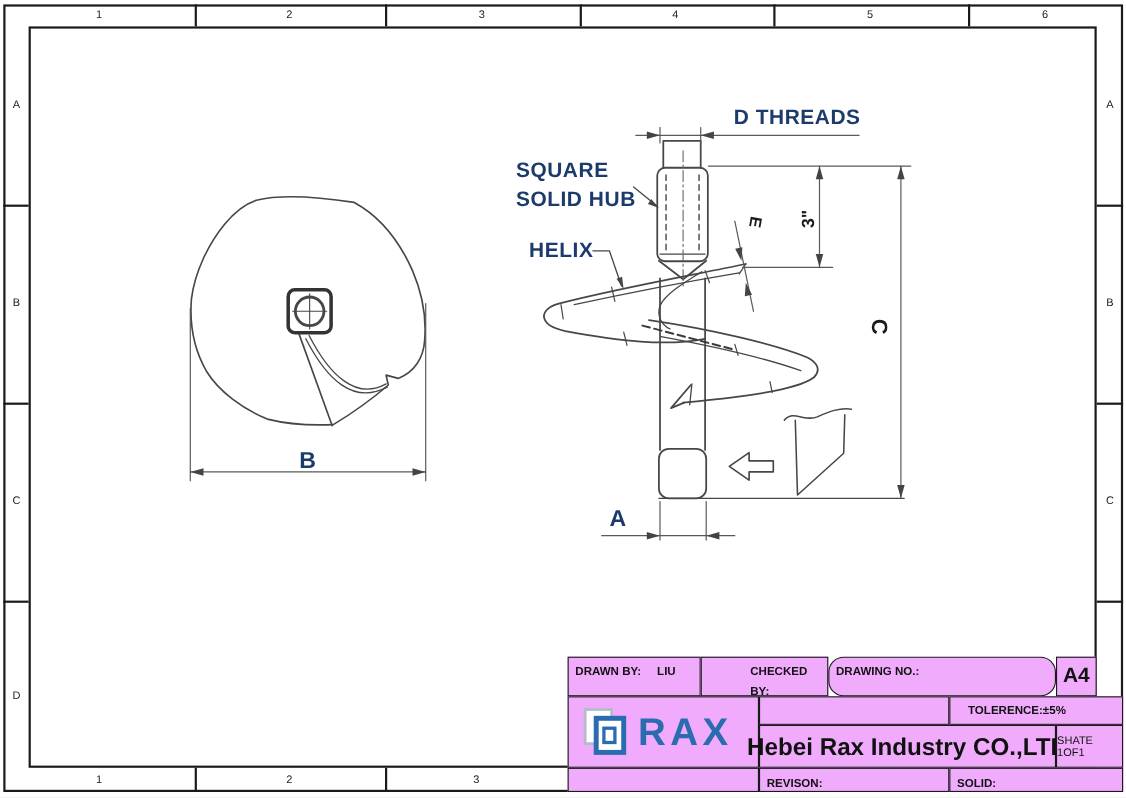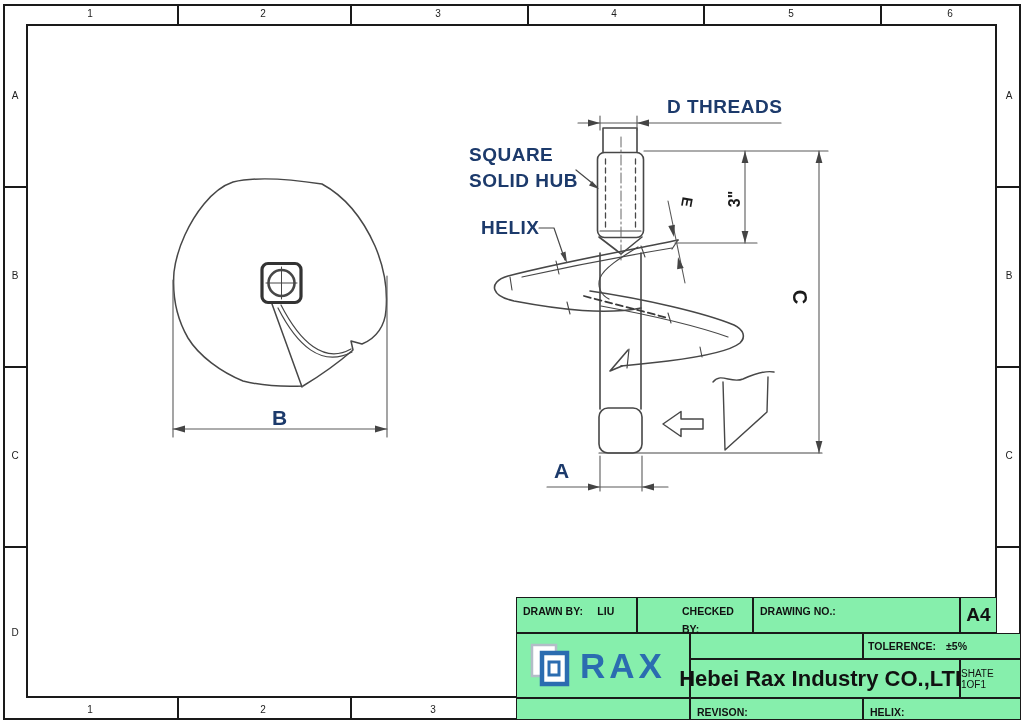--- a/index.html
+++ b/index.html
@@ -9,21 +9,21 @@
     -webkit-font-smoothing:antialiased;
   }
   .abs{position:absolute;}
   
   .border-box{box-sizing:border-box;border:2px solid #1a1a1a;background:transparent;}
   .vline{width:1.5px;background:#1a1a1a;}
   .hline{height:1.5px;background:#1a1a1a;}
   .grid-label{font-size:10px;color:#222;text-align:center;line-height:14px;}
   
   #titleblock{position:absolute;left:516px;top:597px;width:505px;height:123px;}
-  .tb-cell{position:absolute;box-sizing:border-box;border:1.5px solid #1a1a1a;background:#86efac;}
+  .tb-cell{position:absolute;box-sizing:border-box;border:1.5px solid #1a1a1a;background:#f0abfc;}
   .tb-label{font-size:10.5px;font-weight:bold;color:#111;}
   .tb-pad{padding:3px 6px;}
   .tb-center{display:flex;align-items:center;justify-content:center;}
   .company{font-size:22px;font-weight:bold;color:#111;letter-spacing:0;white-space:nowrap;}
   .a4{font-size:19px;font-weight:bold;color:#111;}
   .sheetlbl{font-size:10px;font-weight:normal;color:#111;}
   .logo-wrap{display:flex;align-items:center;gap:7px;padding-left:12px;height:100%;}
   .logo-text{font-size:35px;font-weight:bold;color:#2b6cb0;letter-spacing:4px;line-height:1;}
   
   text{font-family:"Liberation Sans",sans-serif;}
@@ -204,52 +204,52 @@
   </svg>
 
   <div id="titleblock">
     <div class="tb-cell tb-pad" style="left:0;top:0;width:121px;height:36px;">
       <span class="tb-label">DRAWN BY:</span>
       <span class="tb-label" style="margin-left:10px;">LIU</span>
     </div>
     <div class="tb-cell tb-pad" style="left:121px;top:0;width:116px;height:36px;padding-left:44px;">
       <span class="tb-label">CHECKED BY:</span>
     </div>
-    <div class="tb-cell tb-pad" style="left:237px;top:0;width:207px;height:36px;">
+    <div class="tb-cell tb-pad" style="left:237px;top:0;width:207px;height:36px;border-radius:14px;">
       <span class="tb-label">DRAWING NO.:</span>
     </div>
     <div class="tb-cell tb-center" style="left:444px;top:0;width:37px;height:36px;">
       <span class="a4">A4</span>
     </div>
 
     <div class="tb-cell" style="left:0;top:36px;width:174px;height:65px;">
       <div class="logo-wrap">
         <svg width="44" height="48" viewBox="0 0 44 48">
           <rect x="3" y="3" width="24" height="31" fill="#ffffff" stroke="#b3bdc8" stroke-width="2.5"></rect>
           <rect x="13" y="11" width="25" height="31" fill="#ffffff" stroke="#2b6cb0" stroke-width="4.5"></rect>
           <rect x="20" y="20" width="10" height="13" fill="none" stroke="#2b6cb0" stroke-width="3"></rect>
         </svg>
         <span class="logo-text">RAX</span>
       </div>
     </div>
     <div class="tb-cell" style="left:174px;top:36px;width:173px;height:26px;"></div>
-    <div class="tb-cell" style="left:347px;top:36px;width:158px;height:26px;display:flex;align-items:center;padding-left:4px;box-sizing:border-box;gap:10px;">
+    <div class="tb-cell" style="left:347px;top:36px;width:158px;height:26px;display:flex;align-items:center;padding-left:16px;box-sizing:border-box;">
       <span class="tb-label">TOLERENCE:</span>
       <span class="tb-label">±5%</span>
     </div>
 
     <div class="tb-cell tb-center" style="left:174px;top:62px;width:270px;height:39px;">
       <span class="company">Hebei Rax Industry CO.,LTD</span>
     </div>
     <div class="tb-cell tb-center" style="left:444px;top:62px;width:61px;height:39px;">
       <span class="sheetlbl">SHATE 1OF1</span>
     </div>
 
     <div class="tb-cell" style="left:0;top:101px;width:174px;height:22px;"></div>
     <div class="tb-cell tb-pad" style="left:174px;top:101px;width:173px;height:22px;">
       <span class="tb-label">REVISON:</span>
     </div>
     <div class="tb-cell tb-pad" style="left:347px;top:101px;width:158px;height:22px;">
-      <span class="tb-label">HELIX:</span>
+      <span class="tb-label">SOLID:</span>
     </div>
   </div>
 
 </div>
 
 </body></html>

